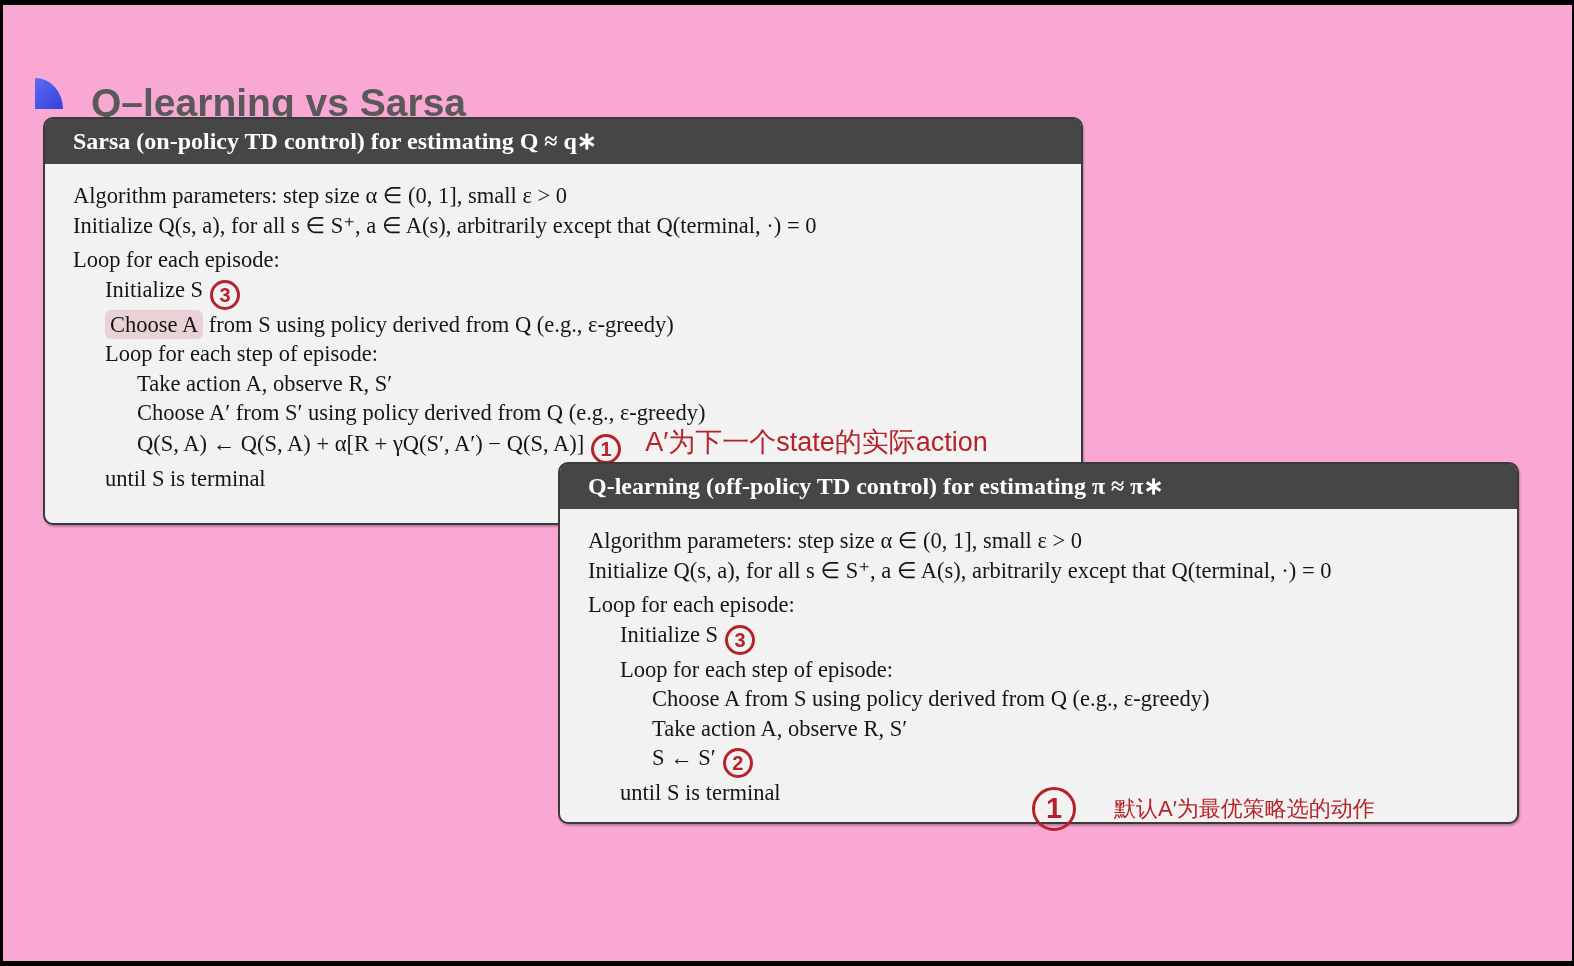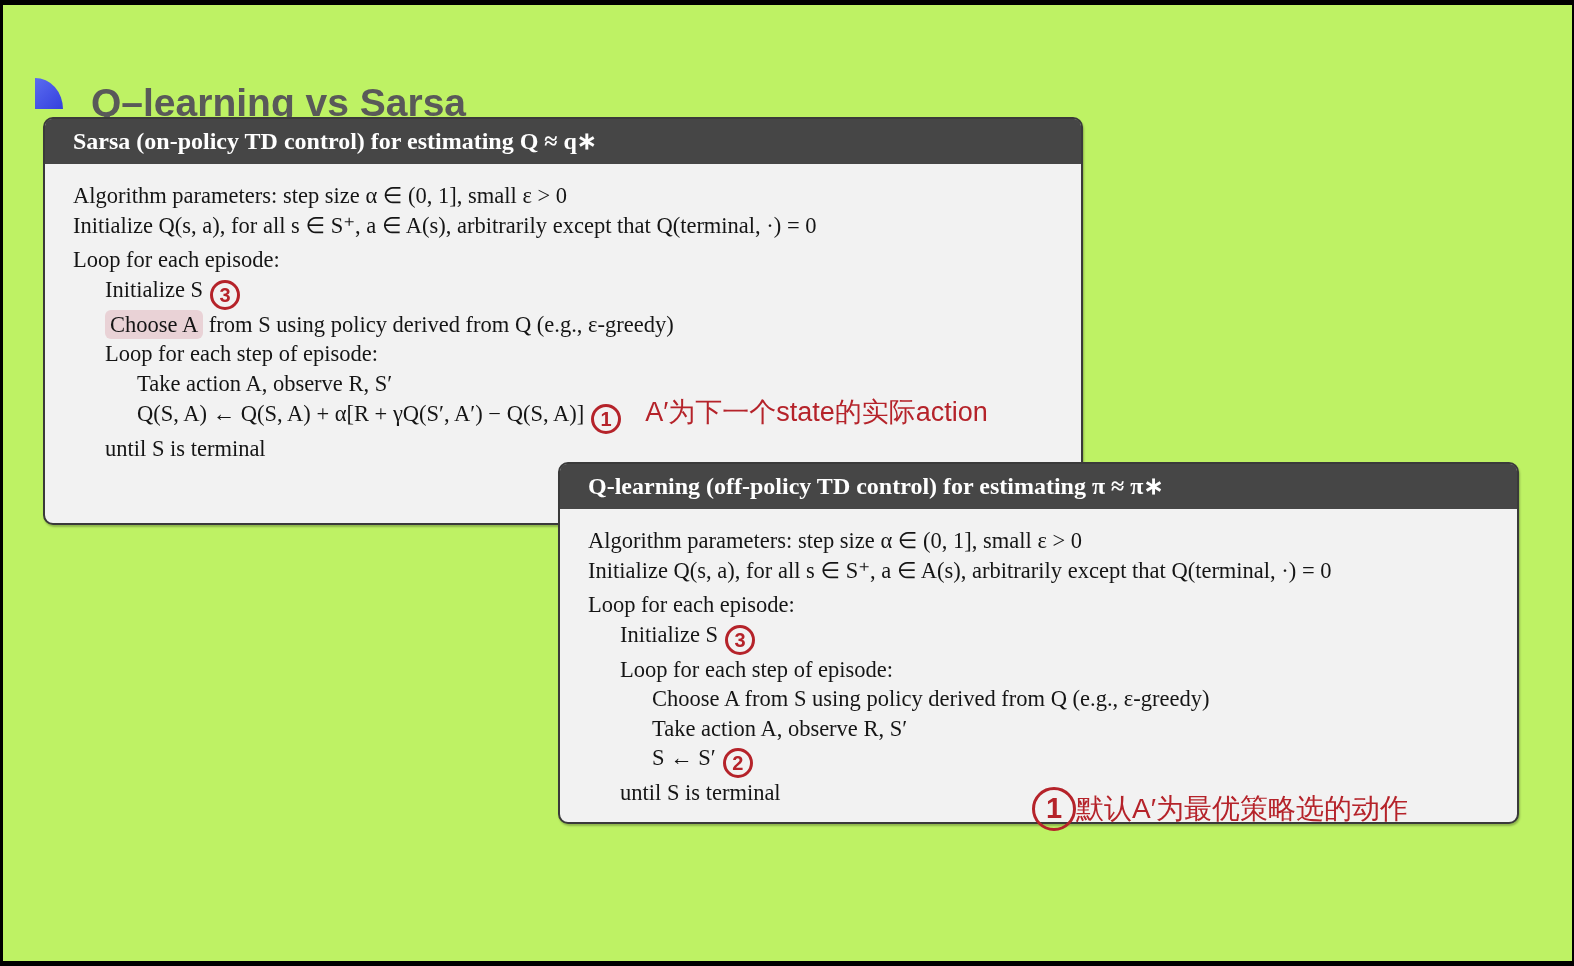--- a/index.html
+++ b/index.html
@@ -6,21 +6,21 @@
   body {
     width:1574px; height:966px;
     background:#000;
     position:relative;
     overflow:hidden;
     font-family:"Liberation Sans", sans-serif;
   }
   .slide {
     position:absolute;
     left:3px; top:5px; right:2px; bottom:5px;
-    background:#bef264;
+    background:#f9a8d4;
   }
   .logo {
     position:absolute;
     left:32px; top:73px;
     width:28px; height:31px;
     background:linear-gradient(135deg,#5a6cf0,#3440dd);
     border-top-right-radius:100% 100%;
   }
   .page-title {
     position:absolute;
@@ -95,41 +95,42 @@
   }
   .annotation .big-circ {
     box-sizing:border-box;
     width:44px; height:44px; line-height:36px;
     border:3.5px solid #b5232a;
     border-radius:50%;
     text-align:center;
     font-size:29px; font-weight:bold;
     flex:0 0 auto;
   }
-  .annotation .note-text { font-size:28px; }
+  .annotation .note-text { font-size:22px;padding-left:38px; }
 </style>
 </head>
 <body>
 
 <div class="slide">
 
   <div class="logo"></div>
 
   <h1 class="page-title">Q–learning vs Sarsa</h1>
 
   <div class="algo-box" id="sarsa-box">
     <div class="algo-header">Sarsa (on-policy TD control) for estimating Q ≈ q∗</div>
     <div class="algo-body" id="sarsa-lines">
         <div class="algo-line" style="padding-left: 0px;"><span>Algorithm parameters: step size α ∈ (0, 1], small ε &gt; 0</span></div>
         <div class="algo-line" style="padding-left: 0px;"><span>Initialize Q(s, a), for all s ∈ S⁺, a ∈ A(s), arbitrarily except that Q(terminal, ·) = 0</span></div>
         <div class="algo-line gap" style="padding-left: 0px;"><span>Loop for each episode:</span></div>
         <div class="algo-line" style="padding-left: 32px;"><span>Initialize S</span><span class="circ">3</span></div>
         <div class="algo-line" style="padding-left: 32px;"><span class="hl">Choose A</span><span> from S using policy derived from Q (e.g., ε-greedy)</span></div>
         <div class="algo-line" style="padding-left: 32px;"><span>Loop for each step of episode:</span></div>
         <div class="algo-line" style="padding-left: 64px;"><span>Take action A, observe R, S′</span></div>
+        <div class="algo-line" style="padding-left: 64px;"><span>Choose A′ from S′ using policy derived from Q (e.g., ε-greedy)</span></div>
         <div class="algo-line" style="padding-left: 64px;"><span>Q(S, A) ← Q(S, A) + α[R + γQ(S′, A′) − Q(S, A)]</span><span class="circ">1</span><span class="red">A′为下一个state的实际action</span></div>
         <div class="algo-line" style="padding-left: 32px;"><span>until S is terminal</span></div>
       </div>
   </div>
 
   <div class="algo-box" id="qlearning-box">
     <div class="algo-header">Q-learning (off-policy TD control) for estimating π ≈ π∗</div>
     <div class="algo-body" id="qlearning-lines">
         <div class="algo-line" style="padding-left: 0px;"><span>Algorithm parameters: step size α ∈ (0, 1], small ε &gt; 0</span></div>
         <div class="algo-line" style="padding-left: 0px;"><span>Initialize Q(s, a), for all s ∈ S⁺, a ∈ A(s), arbitrarily except that Q(terminal, ·) = 0</span></div>

